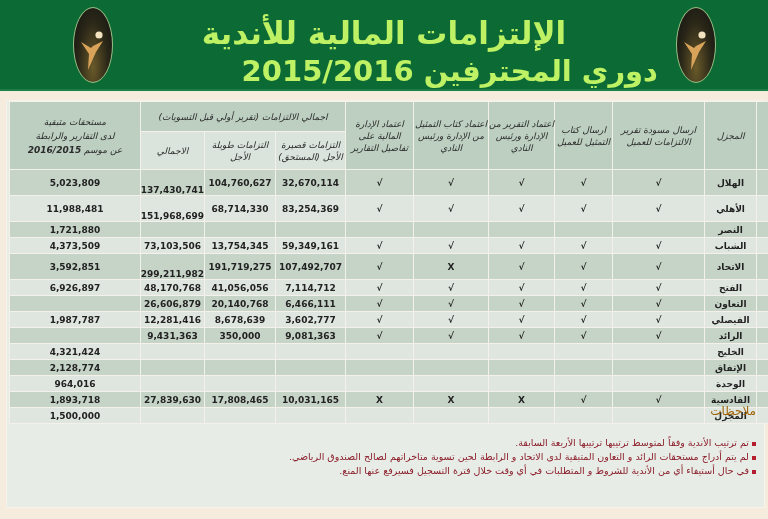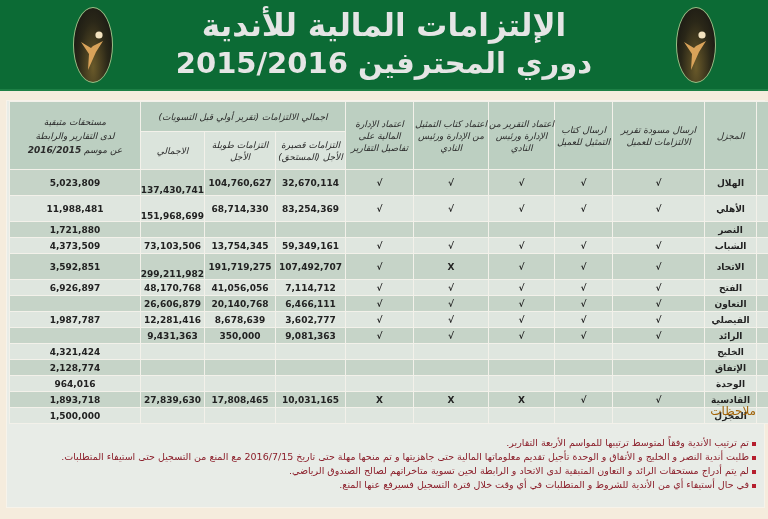--- a/index.html
+++ b/index.html
@@ -1,20 +1,20 @@
 <!DOCTYPE html>
 <html><head>
 <meta charset="utf-8">
 <style>
   html, body { margin:0; padding:0; }
   body { width:768px; height:519px; background:#f5ecdd; font-family:"DejaVu Sans", sans-serif; overflow:hidden; position:relative; }
   .header { position:absolute; left:0; top:0; width:768px; height:89px; background:#0c6b35; border-bottom:2px solid #1d7f45; }
-  .title-block { position:absolute; left:110px; width:548px; top:6px; text-align:center; color:#e5e5e5; direction:rtl; }
+  .title-block { position:absolute; left:110px; width:548px; top:14px; text-align:center; color:#bef264; direction:rtl; }
   .title-line1 { font-size:31px; font-weight:bold; line-height:38px; letter-spacing:0px; }
-  .title-line2 { font-size:29px; font-weight:bold; line-height:38px; }
+  .title-line2 { font-size:29px; font-weight:bold; line-height:38px;text-align:right; }
   .logo { position:absolute; top:7px; width:38px; height:74px; border-radius:50%; border:1px solid #9bbf86;
           background:radial-gradient(ellipse at 50% 80%, #6a5a2a 0%, #2a2718 55%, #111 100%); overflow:hidden; }
   .logo.left { left:73px; }
   .logo.right { left:676px; }
   .logo svg { position:absolute; left:0; top:0; width:38px; height:74px; }
 
   .panel { position:absolute; left:6px; top:100px; width:757px; height:406px; background:#e8ece7; border:1px solid #f7f3ea; }
   table.main { position:absolute; left:2px; top:0px; width:753px; border-collapse:collapse; direction:rtl; font-size:9px; color:#222; table-layout:fixed; }
   table.main th, table.main td { border:1px solid #f3f1ea; text-align:center; padding:0; }
   table.main th { background:#bccfc1; font-weight:normal; color:#2b2b2b; line-height:12px; font-size:9px;font-style:italic; }
@@ -274,18 +274,17 @@
           <td class="num"></td>
           <td class="num"></td>
           <td class="num"></td>
           <td class="dues">1,500,000</td>
         </tr>
       </tbody>
   </table>
 
   <div class="notes">
     <div class="notes-title">ملاحظات</div>
-    <div class="note"><span class="bullet"></span><span>تم ترتيب الأندية وفقاً لمتوسط ترتيبها للمواسم الأربعة التقارير.</span></div>
-    <div class="note"><span class="bullet"></span><span>طلبت أندية النصر و الخليج و الأتفاق و الوحدة تأجيل تقديم معلوماتها المالية حتى جاهزيتها و تم منحها مهلة حتى تاريخ 2016/7/15 مع المنع من التسجيل حتى استيفاء المتطلبات.</span></div>
+    <div class="note"><span class="bullet"></span><span>تم ترتيب الأندية وفقاً لمتوسط ترتيبها ترتيبها الأربعة السابقة.</span></div>
     <div class="note"><span class="bullet"></span><span>لم يتم أدراج مستحقات الرائد و التعاون المتبقية لدى الاتحاد و الرابطة لحين تسوية متاخراتهم لصالح الصندوق الرياضي.</span></div>
     <div class="note"><span class="bullet"></span><span>في حال أستيفاء أي من الأندية للشروط و المتطلبات في أي وقت خلال فترة التسجيل فسيرفع عنها المنع.</span></div>
   </div>
 </div>
 
 </body></html>

